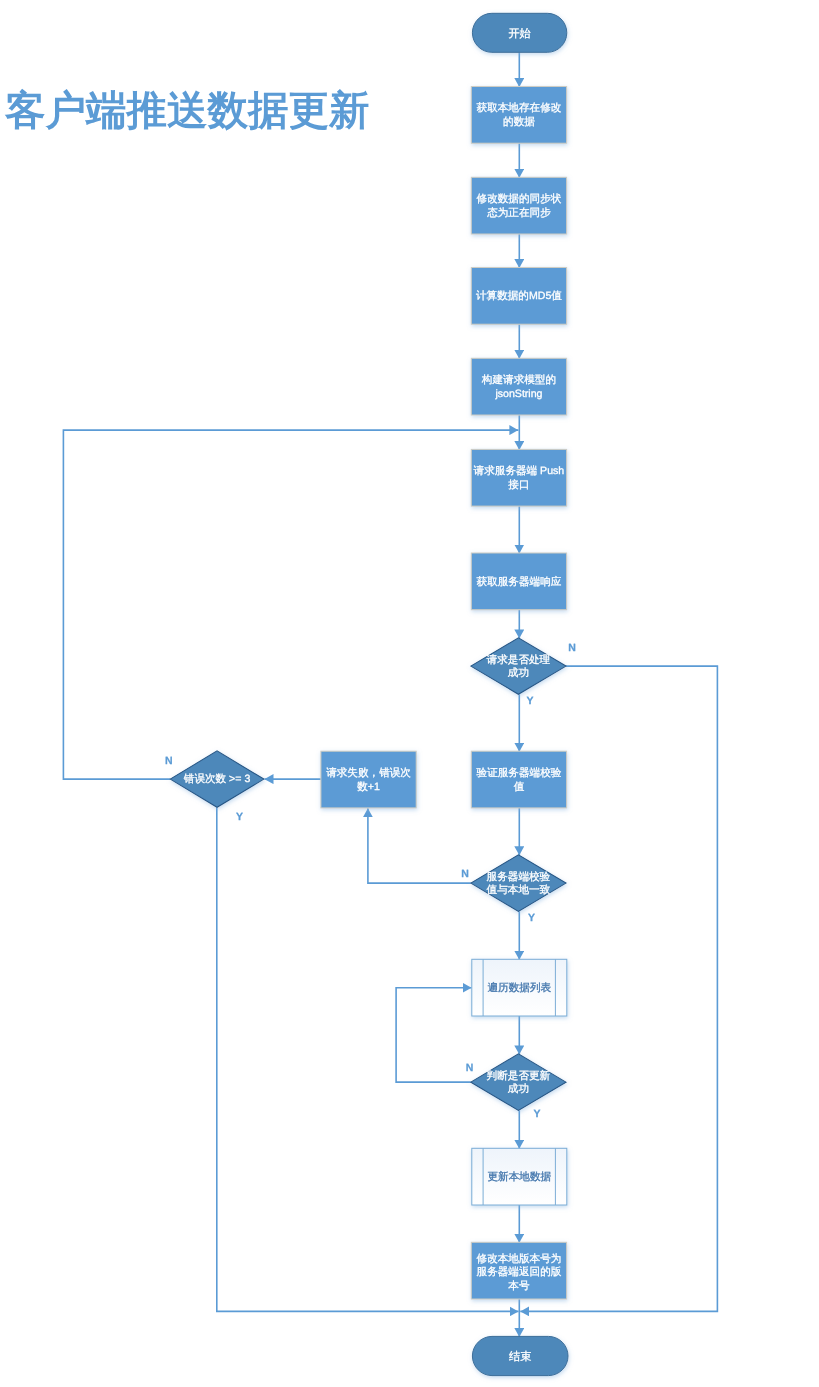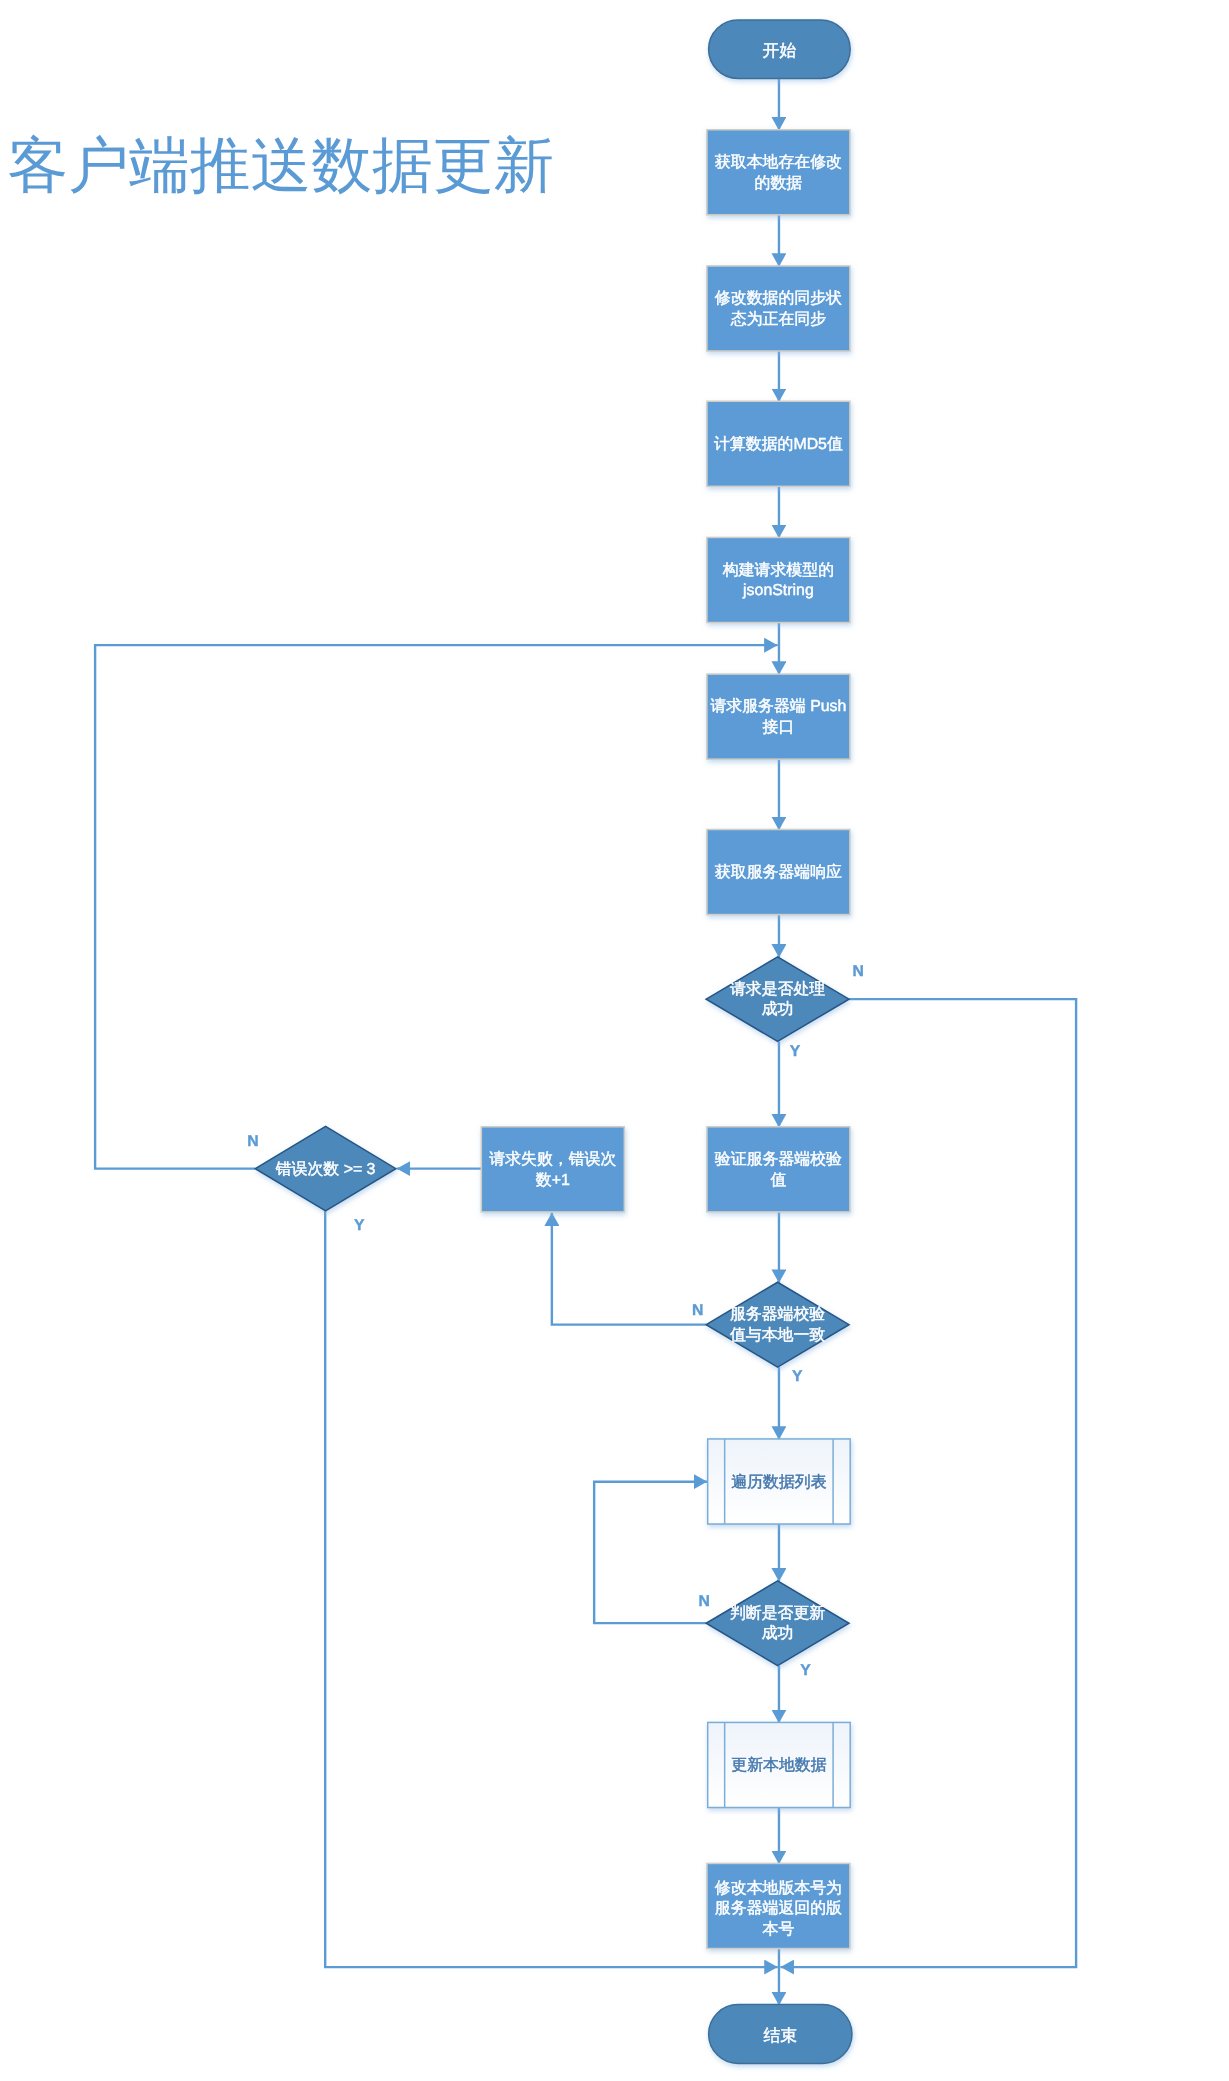--- a/index.html
+++ b/index.html
@@ -145,14 +145,14 @@
         <text x="572.1" y="647.7" fill="#5B9BD5" font-size="10.5" font-weight="bold" text-anchor="middle" dominant-baseline="central" stroke="#5B9BD5" stroke-width="0.25" paint-order="stroke">N</text>
         <text x="530.1" y="700.8" fill="#5B9BD5" font-size="10.5" font-weight="bold" text-anchor="middle" dominant-baseline="central" stroke="#5B9BD5" stroke-width="0.25" paint-order="stroke">Y</text>
         <text x="168.7" y="760.7" fill="#5B9BD5" font-size="10.5" font-weight="bold" text-anchor="middle" dominant-baseline="central" stroke="#5B9BD5" stroke-width="0.25" paint-order="stroke">N</text>
         <text x="239.5" y="816.8" fill="#5B9BD5" font-size="10.5" font-weight="bold" text-anchor="middle" dominant-baseline="central" stroke="#5B9BD5" stroke-width="0.25" paint-order="stroke">Y</text>
         <text x="465.1" y="873.6" fill="#5B9BD5" font-size="10.5" font-weight="bold" text-anchor="middle" dominant-baseline="central" stroke="#5B9BD5" stroke-width="0.25" paint-order="stroke">N</text>
         <text x="531.5" y="917.8" fill="#5B9BD5" font-size="10.5" font-weight="bold" text-anchor="middle" dominant-baseline="central" stroke="#5B9BD5" stroke-width="0.25" paint-order="stroke">Y</text>
         <text x="469.5" y="1067.7" fill="#5B9BD5" font-size="10.5" font-weight="bold" text-anchor="middle" dominant-baseline="central" stroke="#5B9BD5" stroke-width="0.25" paint-order="stroke">N</text>
         <text x="537" y="1113.9" fill="#5B9BD5" font-size="10.5" font-weight="bold" text-anchor="middle" dominant-baseline="central" stroke="#5B9BD5" stroke-width="0.25" paint-order="stroke">Y</text>
       </g>
   </svg>
-  <div class="title" style="left:5px;top:89.5px;">客户端推送数据更新</div>
+  <div class="title" style="left:5px;top:89.5px;font-weight:bold;">客户端推送数据更新</div>
 </div>
 
 </body></html>

